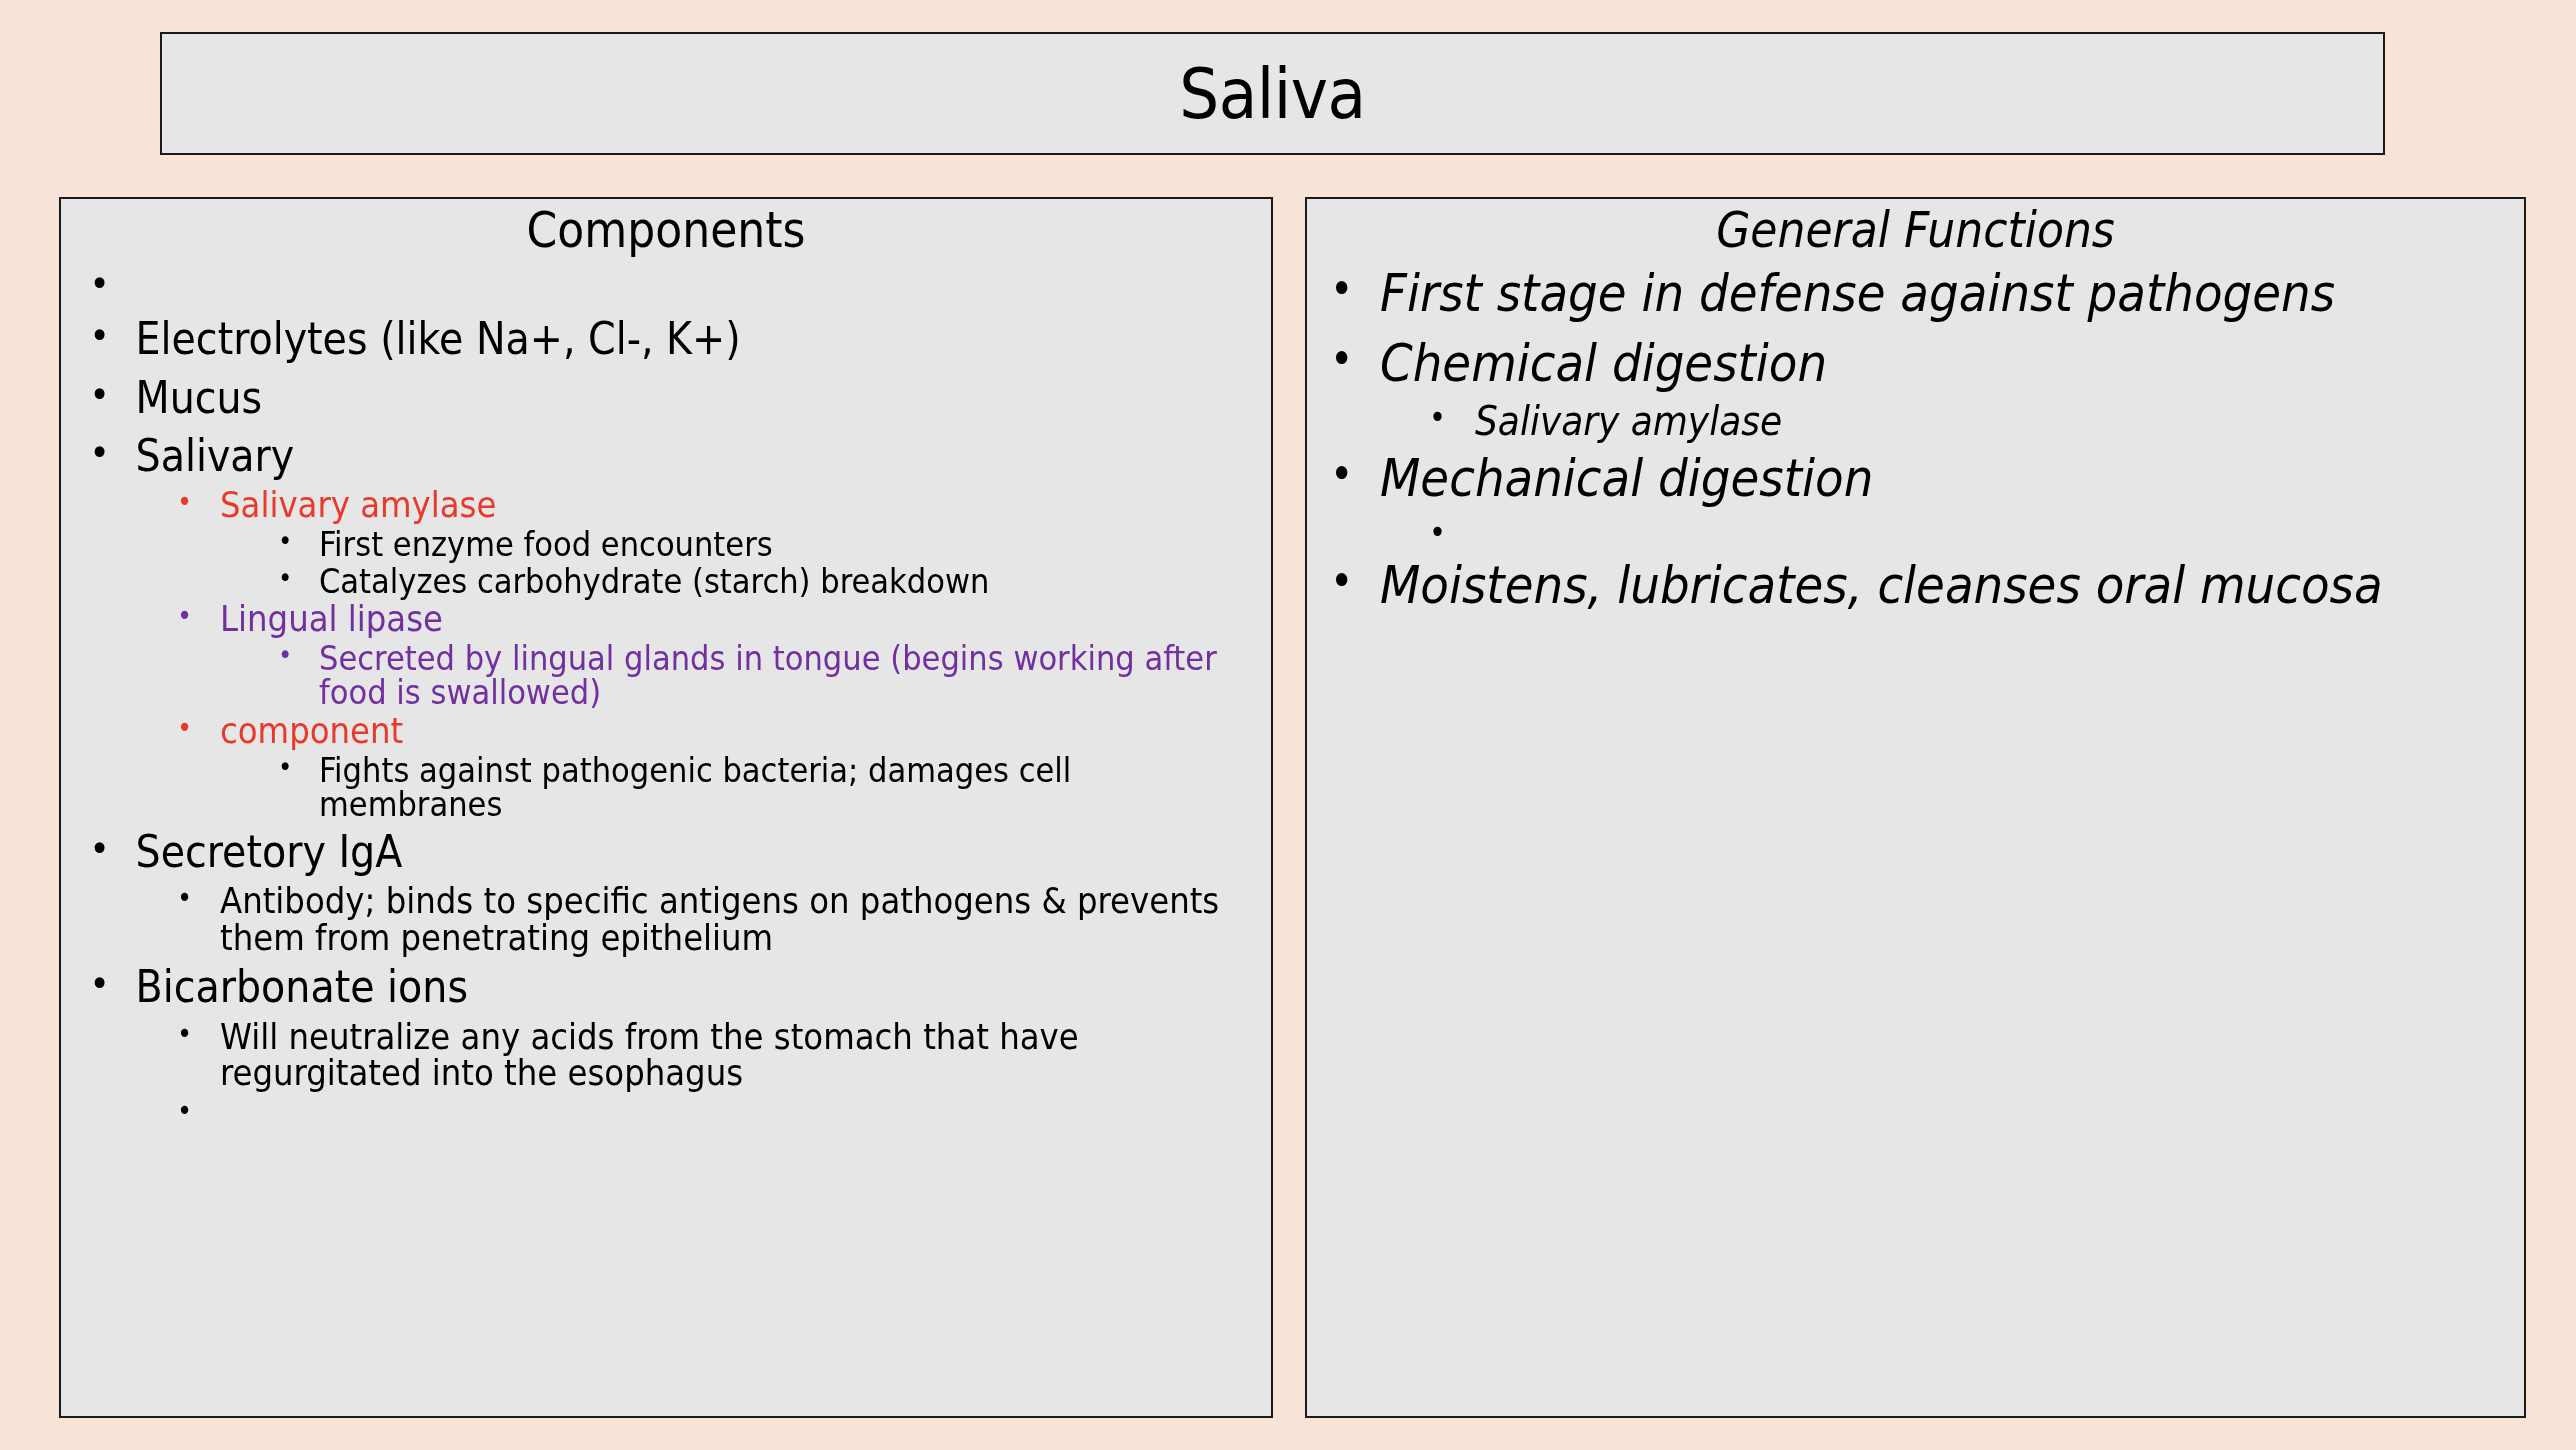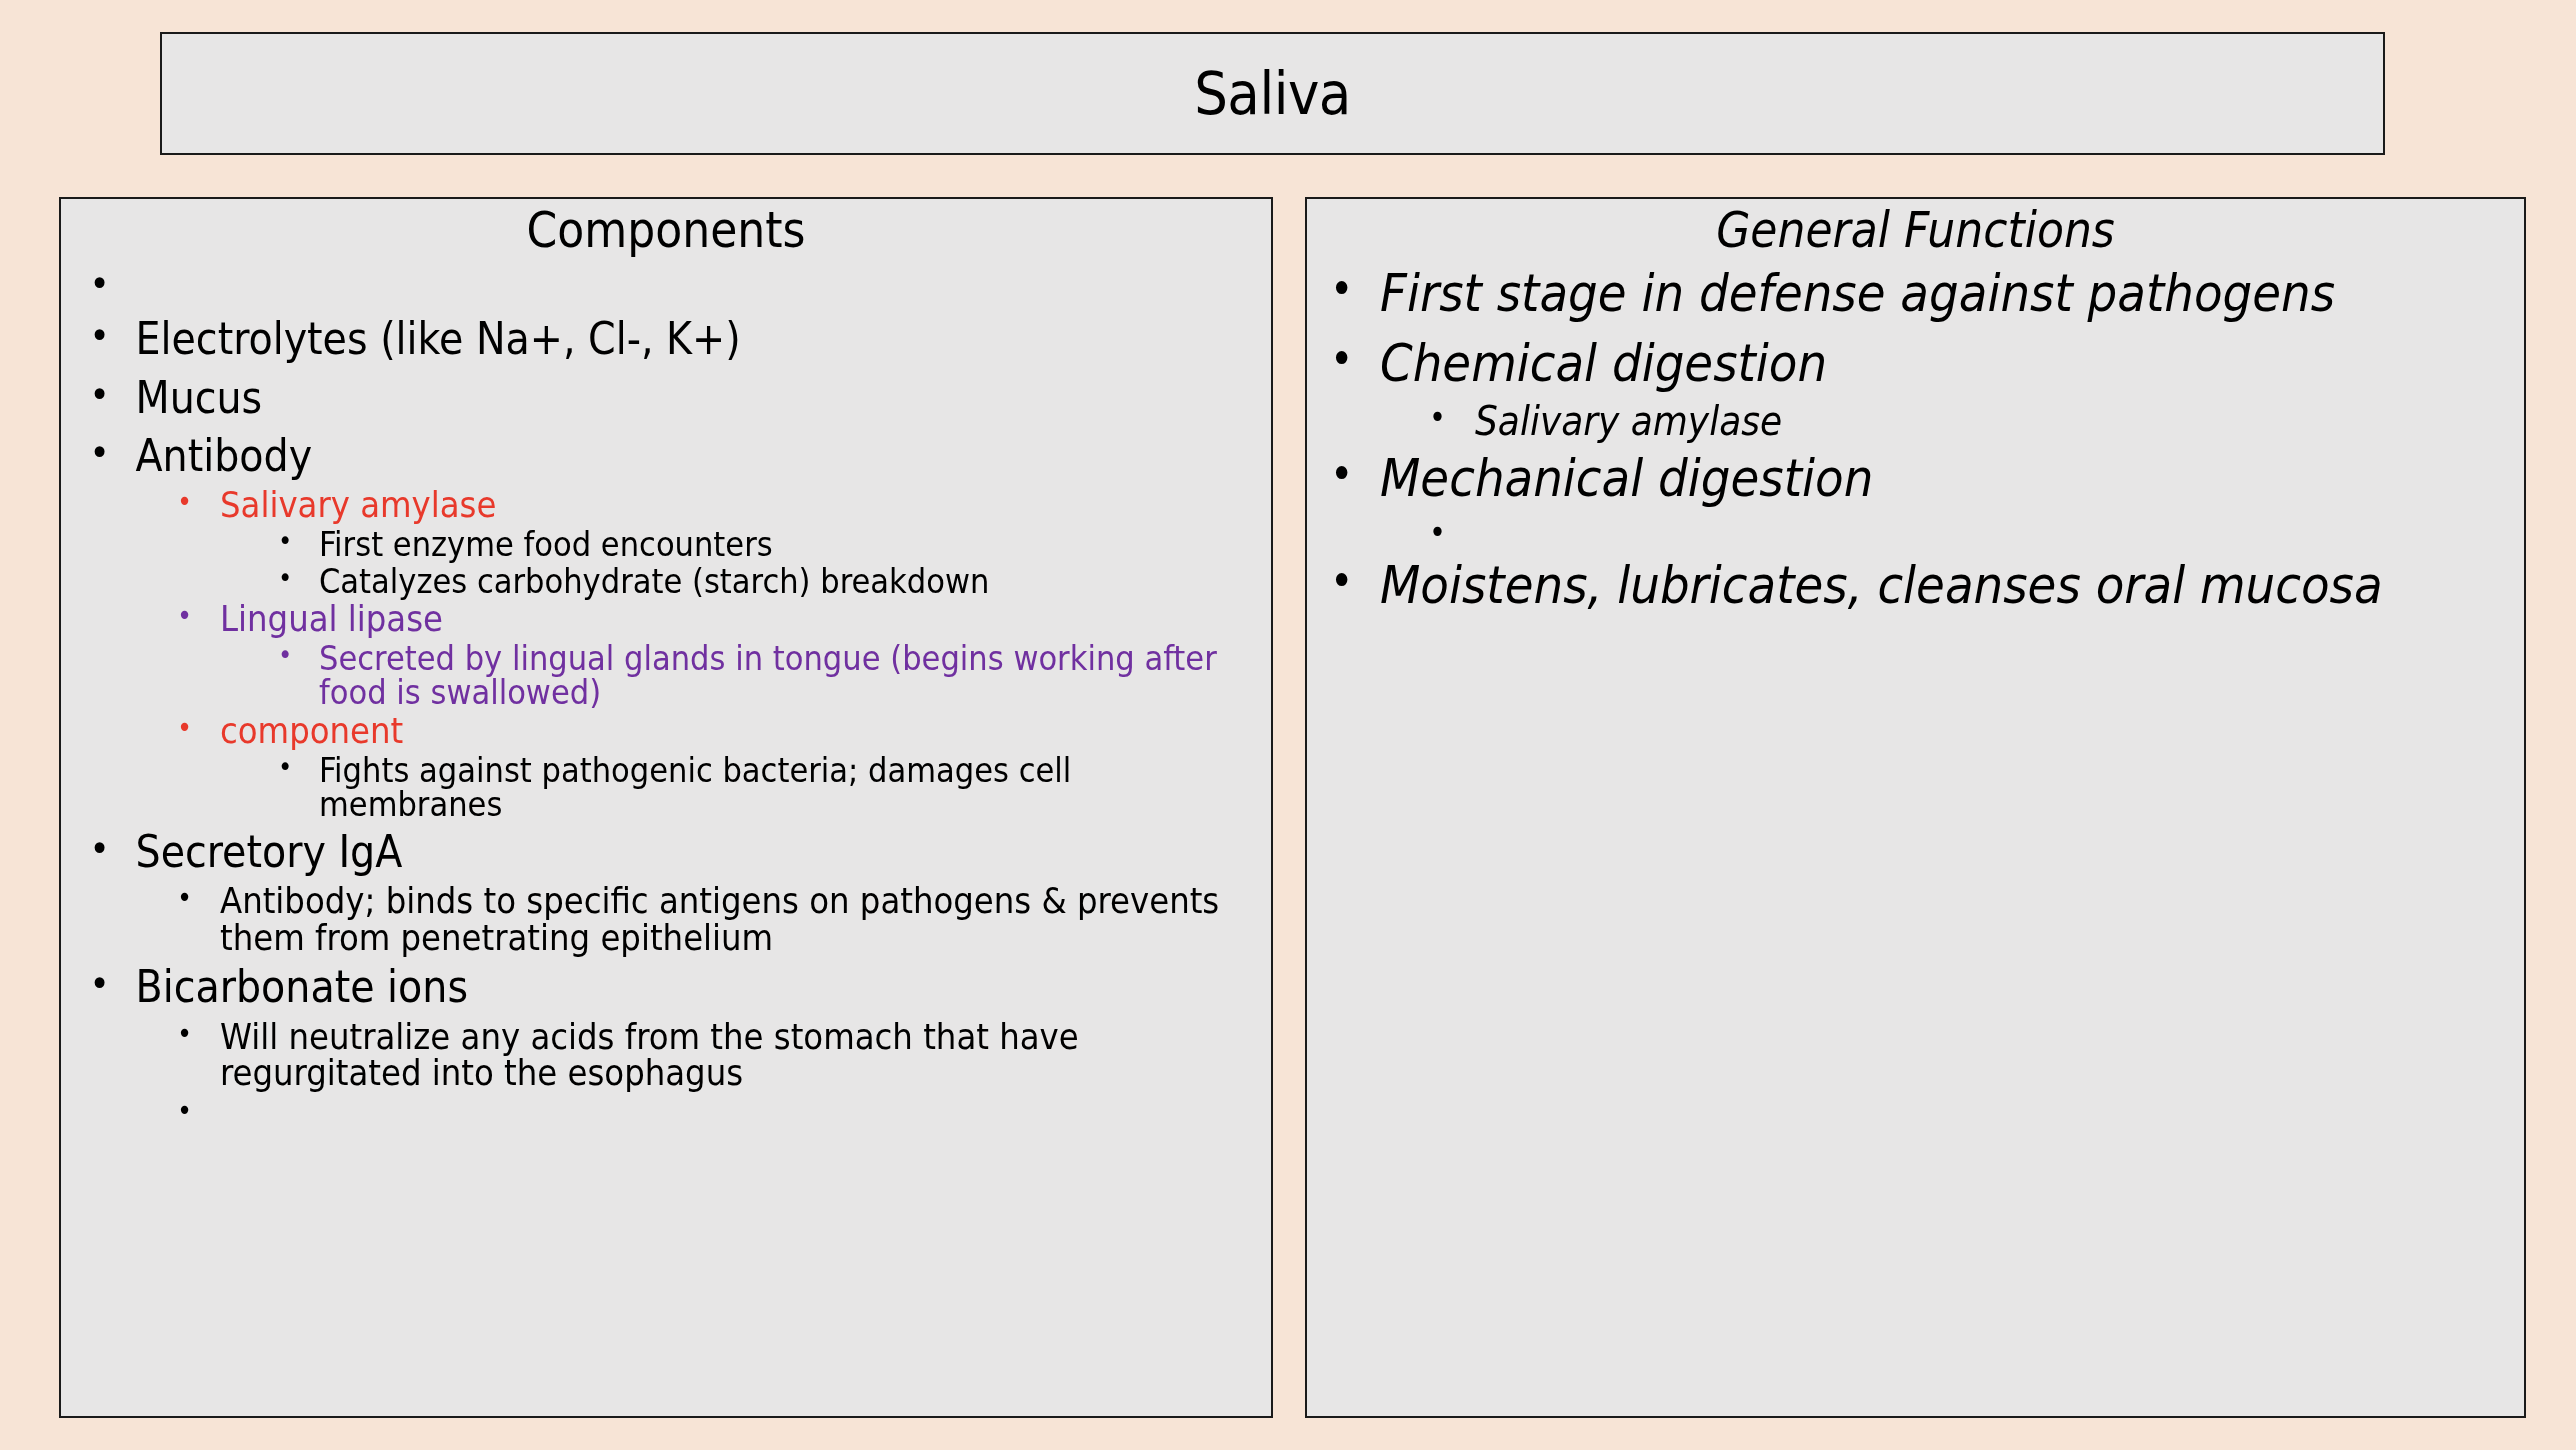--- a/index.html
+++ b/index.html
@@ -23,21 +23,21 @@
     width: 2225px;
     height: 123px;
     background: #E7E6E6;
     border: 2.9px solid #1A1A1A;
     box-sizing: border-box;
     display: flex;
     align-items: center;
     justify-content: center;
   }
   #title-text {
-    font-size: 59px;
+    font-size: 70px;
     line-height: 1;
     color: #000000;
     letter-spacing: -0.5px;
     white-space: nowrap;
   }
 
   
   .panel {
     position: absolute;
     background: #E7E6E6;
@@ -151,21 +151,21 @@
       <li class="row lvl1" style="color: rgb(0, 0, 0);">
         <span class="bullet">•</span>
         <span class="rtext">Electrolytes (like Na+, Cl-, K+)</span>
       </li>
       <li class="row lvl1" style="color: rgb(0, 0, 0);">
         <span class="bullet">•</span>
         <span class="rtext">Mucus</span>
       </li>
       <li class="row lvl1" style="color: rgb(0, 0, 0);">
         <span class="bullet">•</span>
-        <span class="rtext">Antibody</span>
+        <span class="rtext">Salivary</span>
       </li>
       <li class="row lvl2" style="color: rgb(232, 57, 43);">
         <span class="bullet">•</span>
         <span class="rtext">Salivary amylase</span>
       </li>
       <li class="row lvl3" style="color: rgb(0, 0, 0);">
         <span class="bullet">•</span>
         <span class="rtext">First enzyme food encounters</span>
       </li>
       <li class="row lvl3" style="color: rgb(0, 0, 0);">

